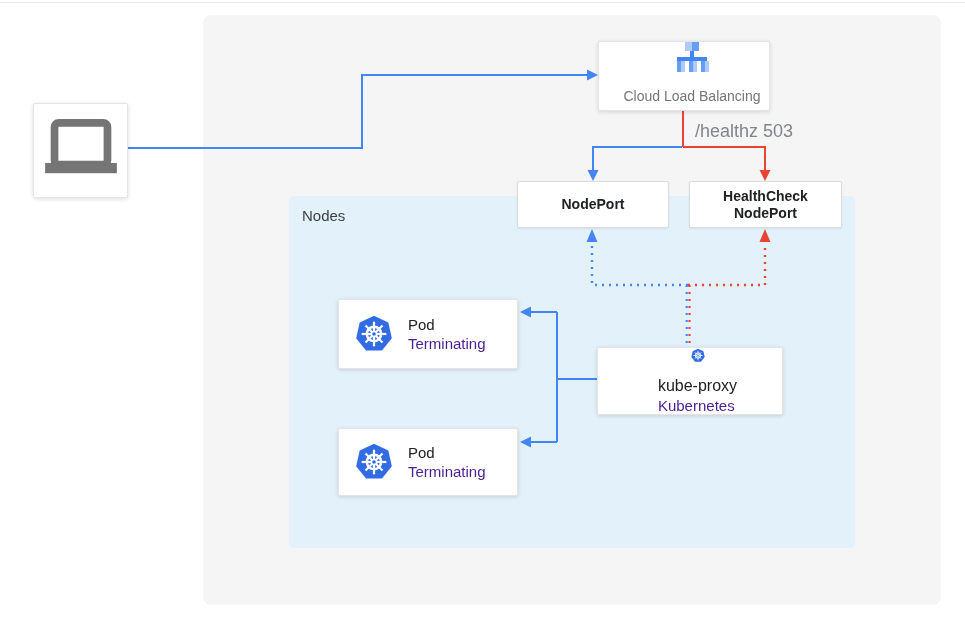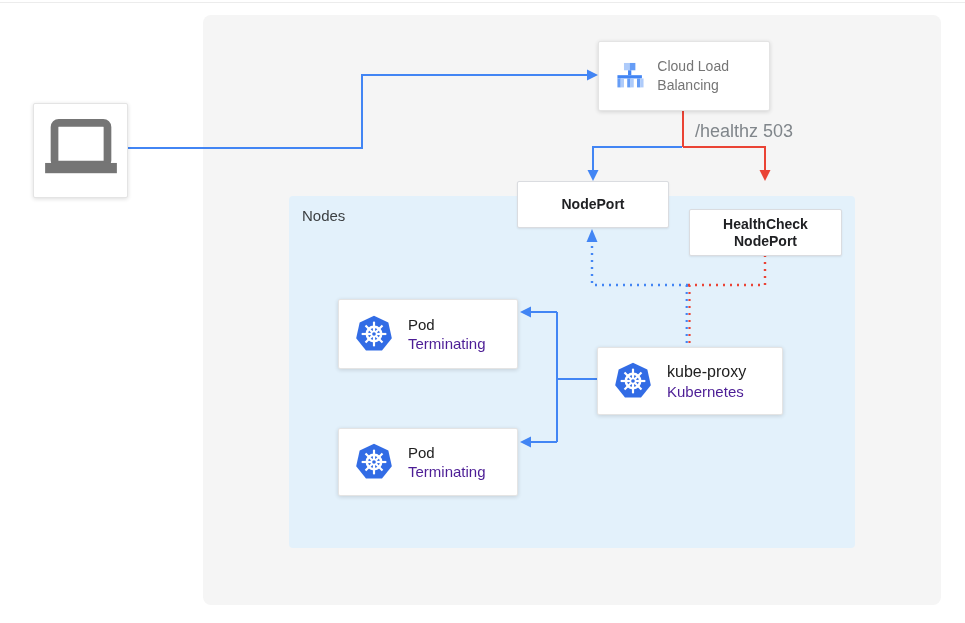--- a/index.html
+++ b/index.html
@@ -6,31 +6,31 @@
   body{font-family:"Liberation Sans", sans-serif;}
   #canvas{position:relative;width:965px;height:623px;background:#ffffff;overflow:hidden;}
   .hairline{position:absolute;left:0;top:2px;width:100%;height:1px;background:#ececec;}
   .panel{position:absolute;left:203px;top:15px;width:738px;height:590px;background:var(--panel-bg,#f5f5f5);border-radius:8px;}
   .nodes-region{position:absolute;left:289px;top:196px;width:566px;height:352px;background:var(--nodes-bg,#e3f1fb);border-radius:4px;}
   .nodes-label{position:absolute;left:302px;top:207px;font-size:15px;color:#3c4043;}
   svg.overlay{position:absolute;left:0;top:0;width:965px;height:623px;pointer-events:none;}
   .card{position:absolute;background:#ffffff;border:1px solid #e4e4e4;border-radius:2px;
         box-shadow:0 1px 4px rgba(0,0,0,0.14);display:flex;align-items:center;}
   .laptop-card{left:33px;top:103px;width:93px;height:93px;justify-content:center;}
-  .clb-card{left:598px;top:41px;width:172px;height:70px;padding-left:16px;box-sizing:border-box;gap:13px;}
+  .clb-card{left:598px;top:41px;width:172px;height:70px;padding-left:16px;box-sizing:border-box;gap:13px;flex-direction:column;}
   .clb-text{font-size:14px;line-height:19px;color:#757575;}
   .port-card{position:absolute;background:#fff;border:1px solid #dadce0;border-radius:2px;
              display:flex;flex-direction:column;align-items:center;justify-content:center;
              font-weight:bold;color:#202124;font-size:14px;line-height:17px;box-shadow:0 1px 2px rgba(0,0,0,0.08);}
   .nodeport-card{left:517px;top:181px;width:150px;height:45px;}
-  .hc-nodeport-card{left:689px;top:181px;width:151px;height:45px;margin-top:28px;}
+  .hc-nodeport-card{left:689px;top:181px;width:151px;height:45px;}
   .pod-card{box-sizing:border-box;padding-left:15px;gap:14px;width:180px;margin-top:22px;}
   .pod1{left:338px;top:277px;height:70px;}
   .pod2{left:338px;top:406px;height:68px;}
-  .kp-card{left:597px;top:347px;width:186px;height:68px;box-sizing:border-box;padding-left:15px;gap:14px;}
+  .kp-card{left:597px;top:347px;width:186px;height:68px;box-sizing:border-box;padding-left:15px;gap:14px;flex-direction:column;}
   .stack .title{font-size:15px;color:#212121;}
   .kp-card .stack .title{font-size:16px;}
   .stack .subtitle{font-size:15px;color:#4c1d95;margin-top:2px;}
   .healthz-label{position:absolute;left:695px;top:121px;font-size:18px;font-weight:normal;color:#80868b;}
   .blue-stroke{stroke:var(--traffic-blue,#4285f4);}
   .red-stroke{stroke:var(--health-red,#ea4335);}
   .blue-fill{fill:var(--traffic-blue,#4285f4);}
   .red-fill{fill:var(--health-red,#ea4335);}
 </style>
 </head>

